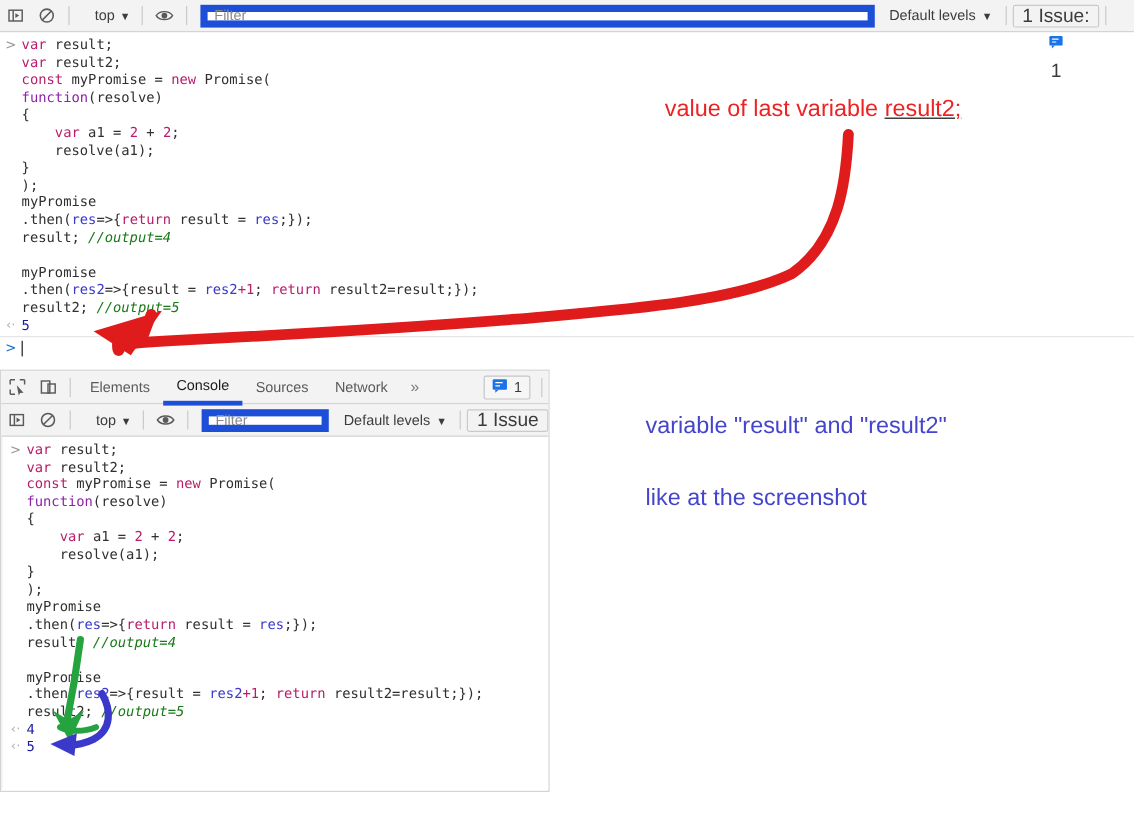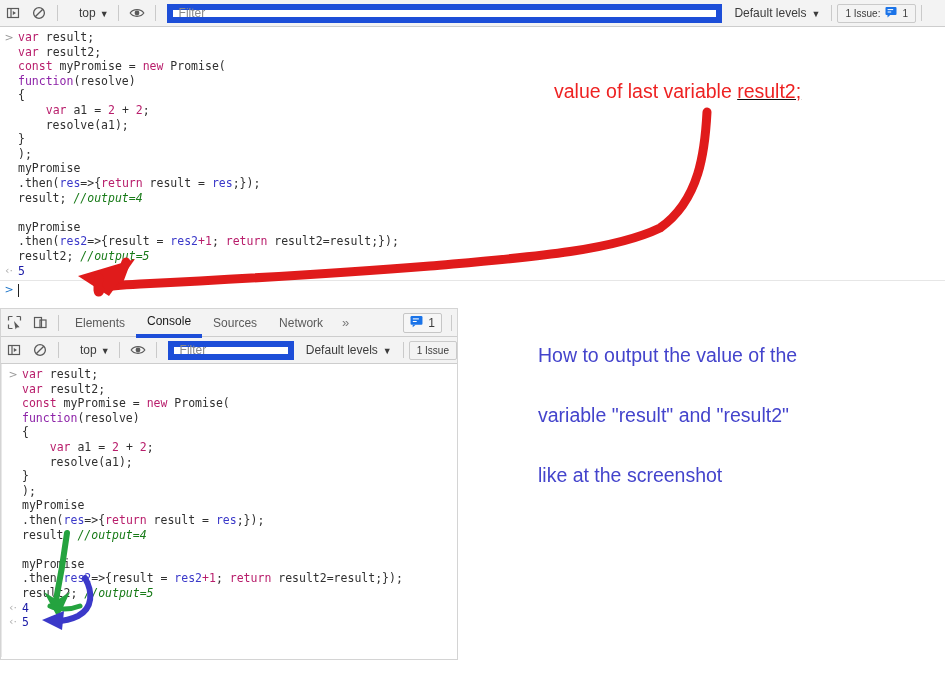--- a/index.html
+++ b/index.html
@@ -82,23 +82,24 @@
   .issues-pill {
     display: flex;
     align-items: center;
     gap: 5px;
     border: 1px solid #cacaca;
     border-radius: 2px;
     height: 19px;
     padding: 0 7px;
     background: #f3f3f3;
     color: #3c3c3c;
-    font-size: 10px;
+    font-size: 16px;
     white-space: nowrap;
     box-sizing: border-box;
+    flex-direction: column;
   }
 
   
   .console-area {
     background: #ffffff;
     font-family: "DejaVu Sans Mono", "Liberation Mono", monospace;
     font-size: 11.5px;
     line-height: 14.6px;
     color: #303030;
   }
@@ -424,21 +425,20 @@
         </div>
       </div>
   </div>
 </div>
 
 <div class="annot" id="annot-red">
   <div><span>value of last variable </span><u>result2;</u></div>
 </div>
 
 <div class="annot" id="annot-blue">
-  <div>How to output the value of the</div>
   <div>variable "result" and "result2"</div>
   <div>like at the screenshot</div>
 </div>
 
 <svg class="overlay-svg" viewBox="0 0 945 683">
 
   <g>
     <path d="M707,112 C705,150 700,200 660,228 C610,252 520,258 430,266 C330,274 220,280 140,284 C120,285 108,286 100,288" fill="none" stroke="#e01b1b" stroke-width="9" stroke-linecap="round" stroke-linejoin="round"></path>
     <path d="M100,288 C104,286 112,282 120,278 L126,262" fill="none" stroke="#e01b1b" stroke-width="9" stroke-linecap="round"></path>
     <path d="M78,276 L135,259 L109,296 Z" fill="#e01b1b"></path>

